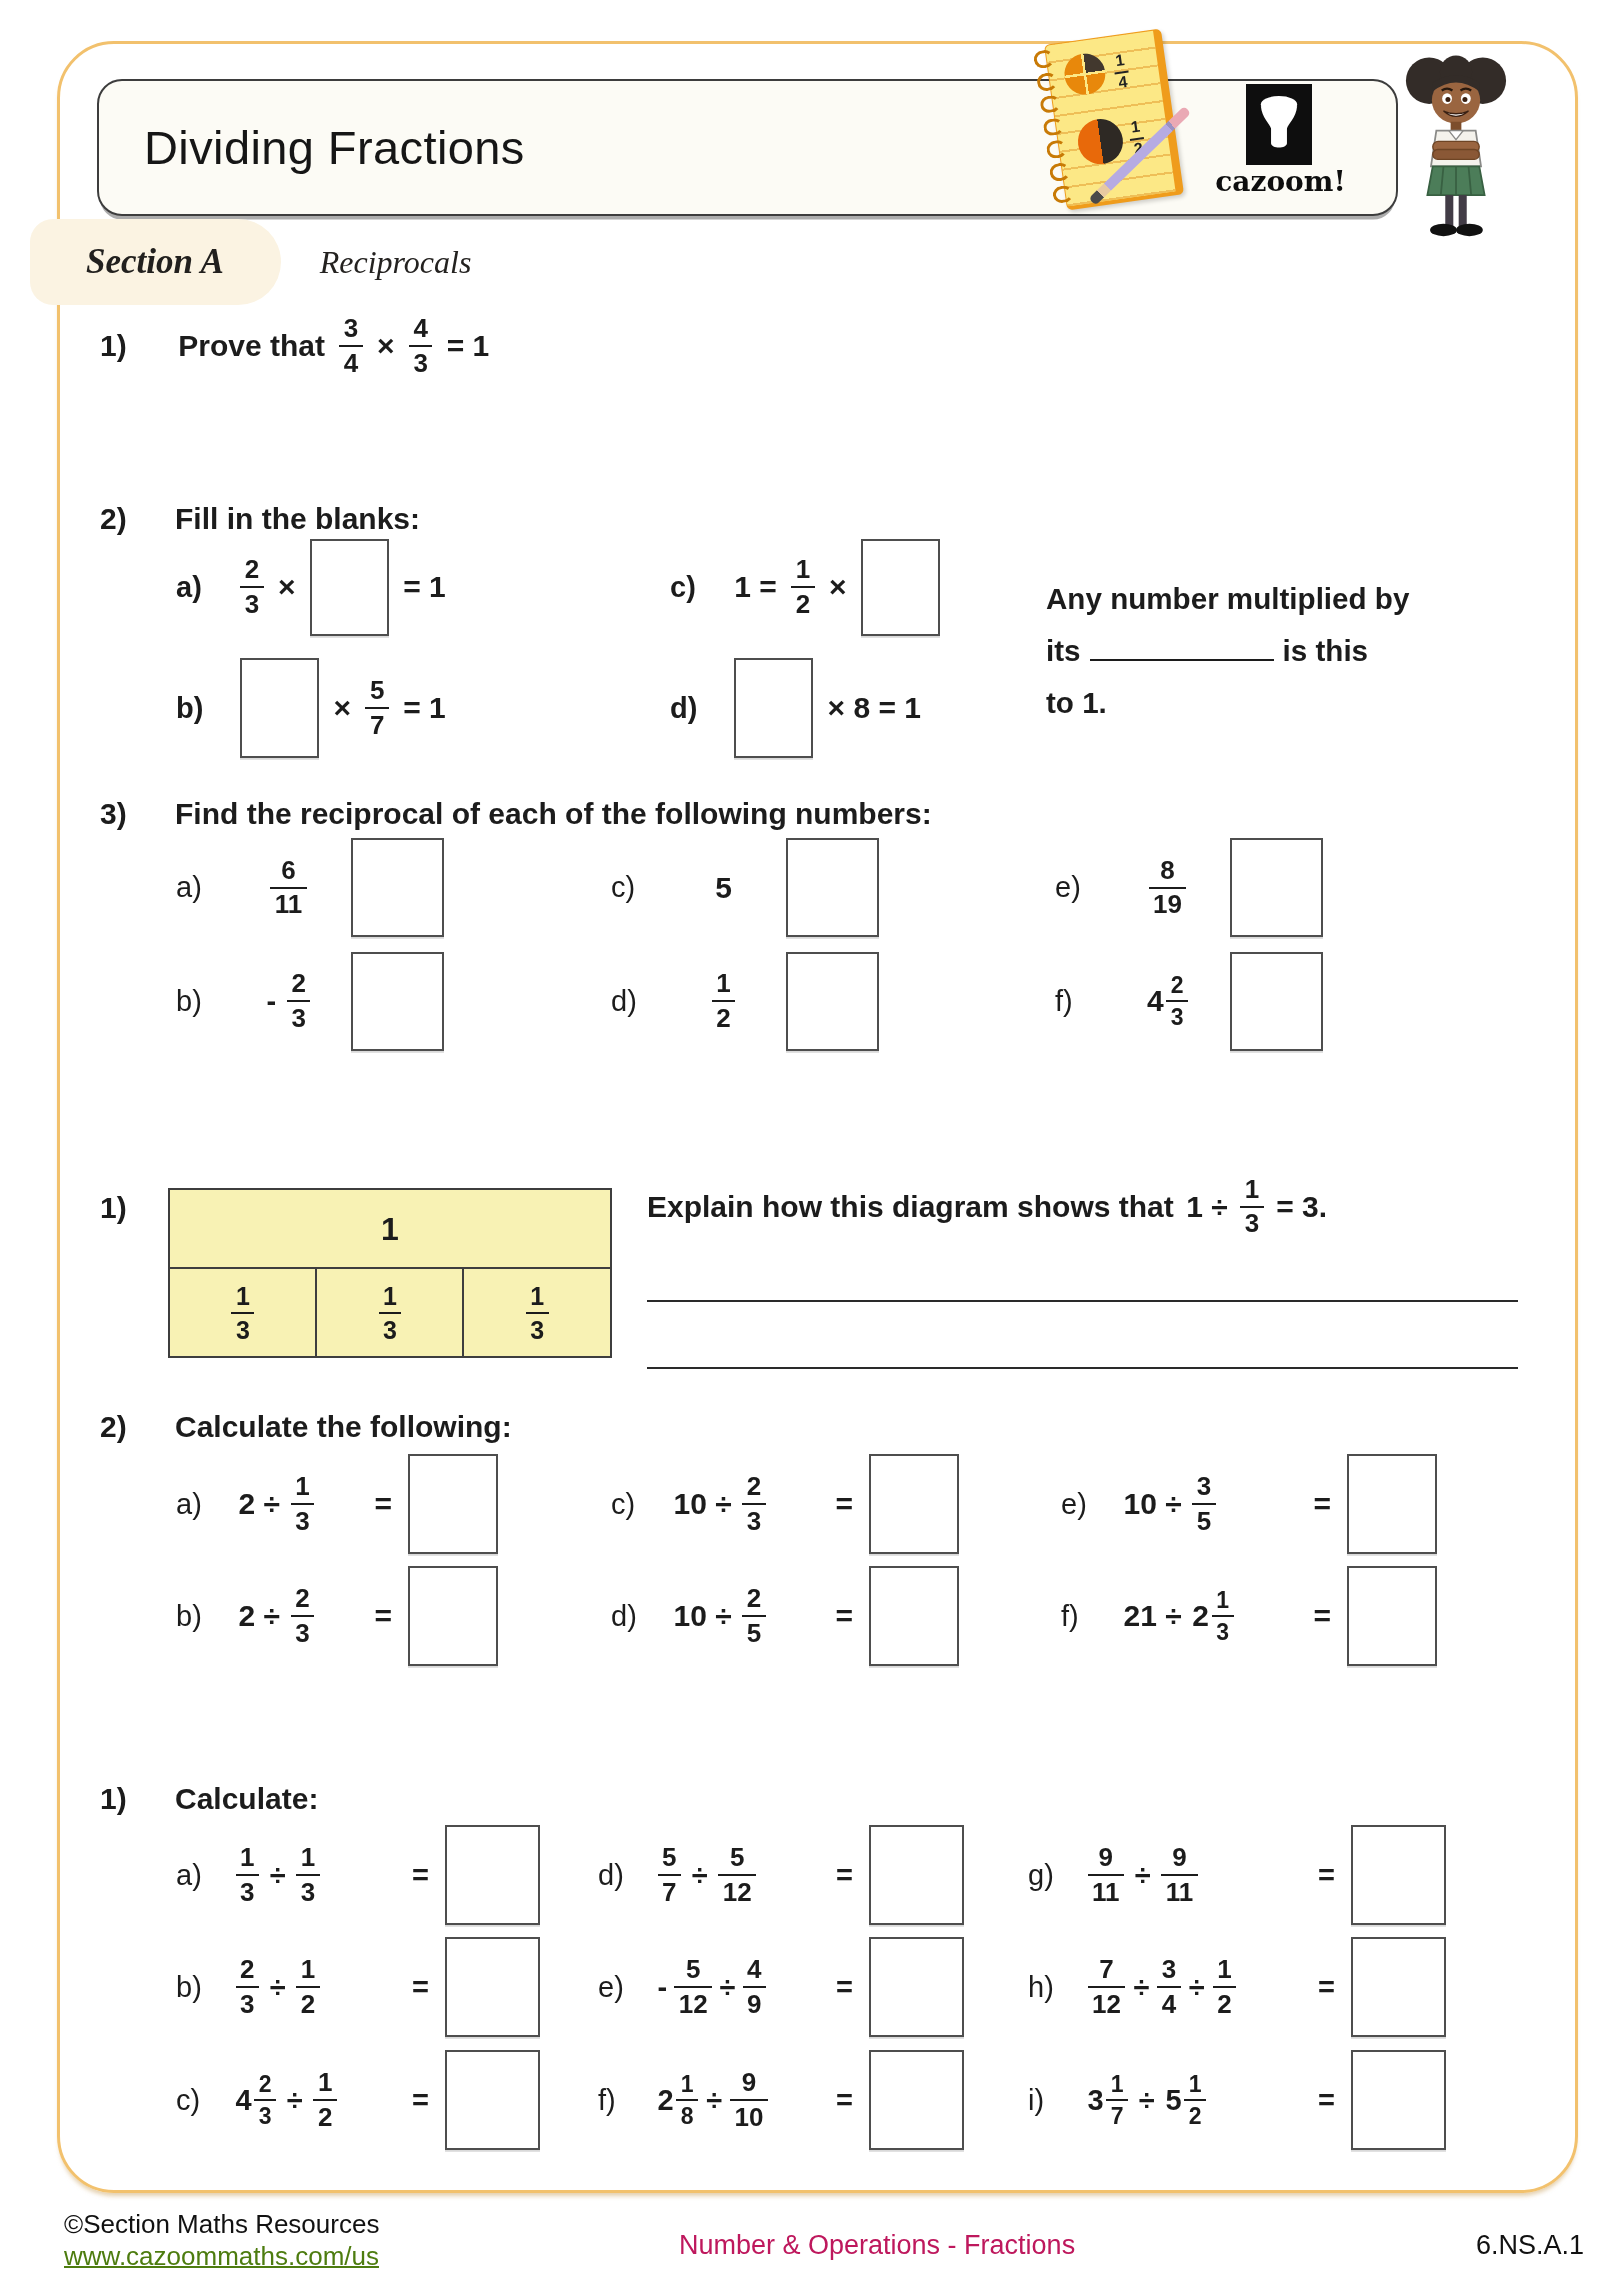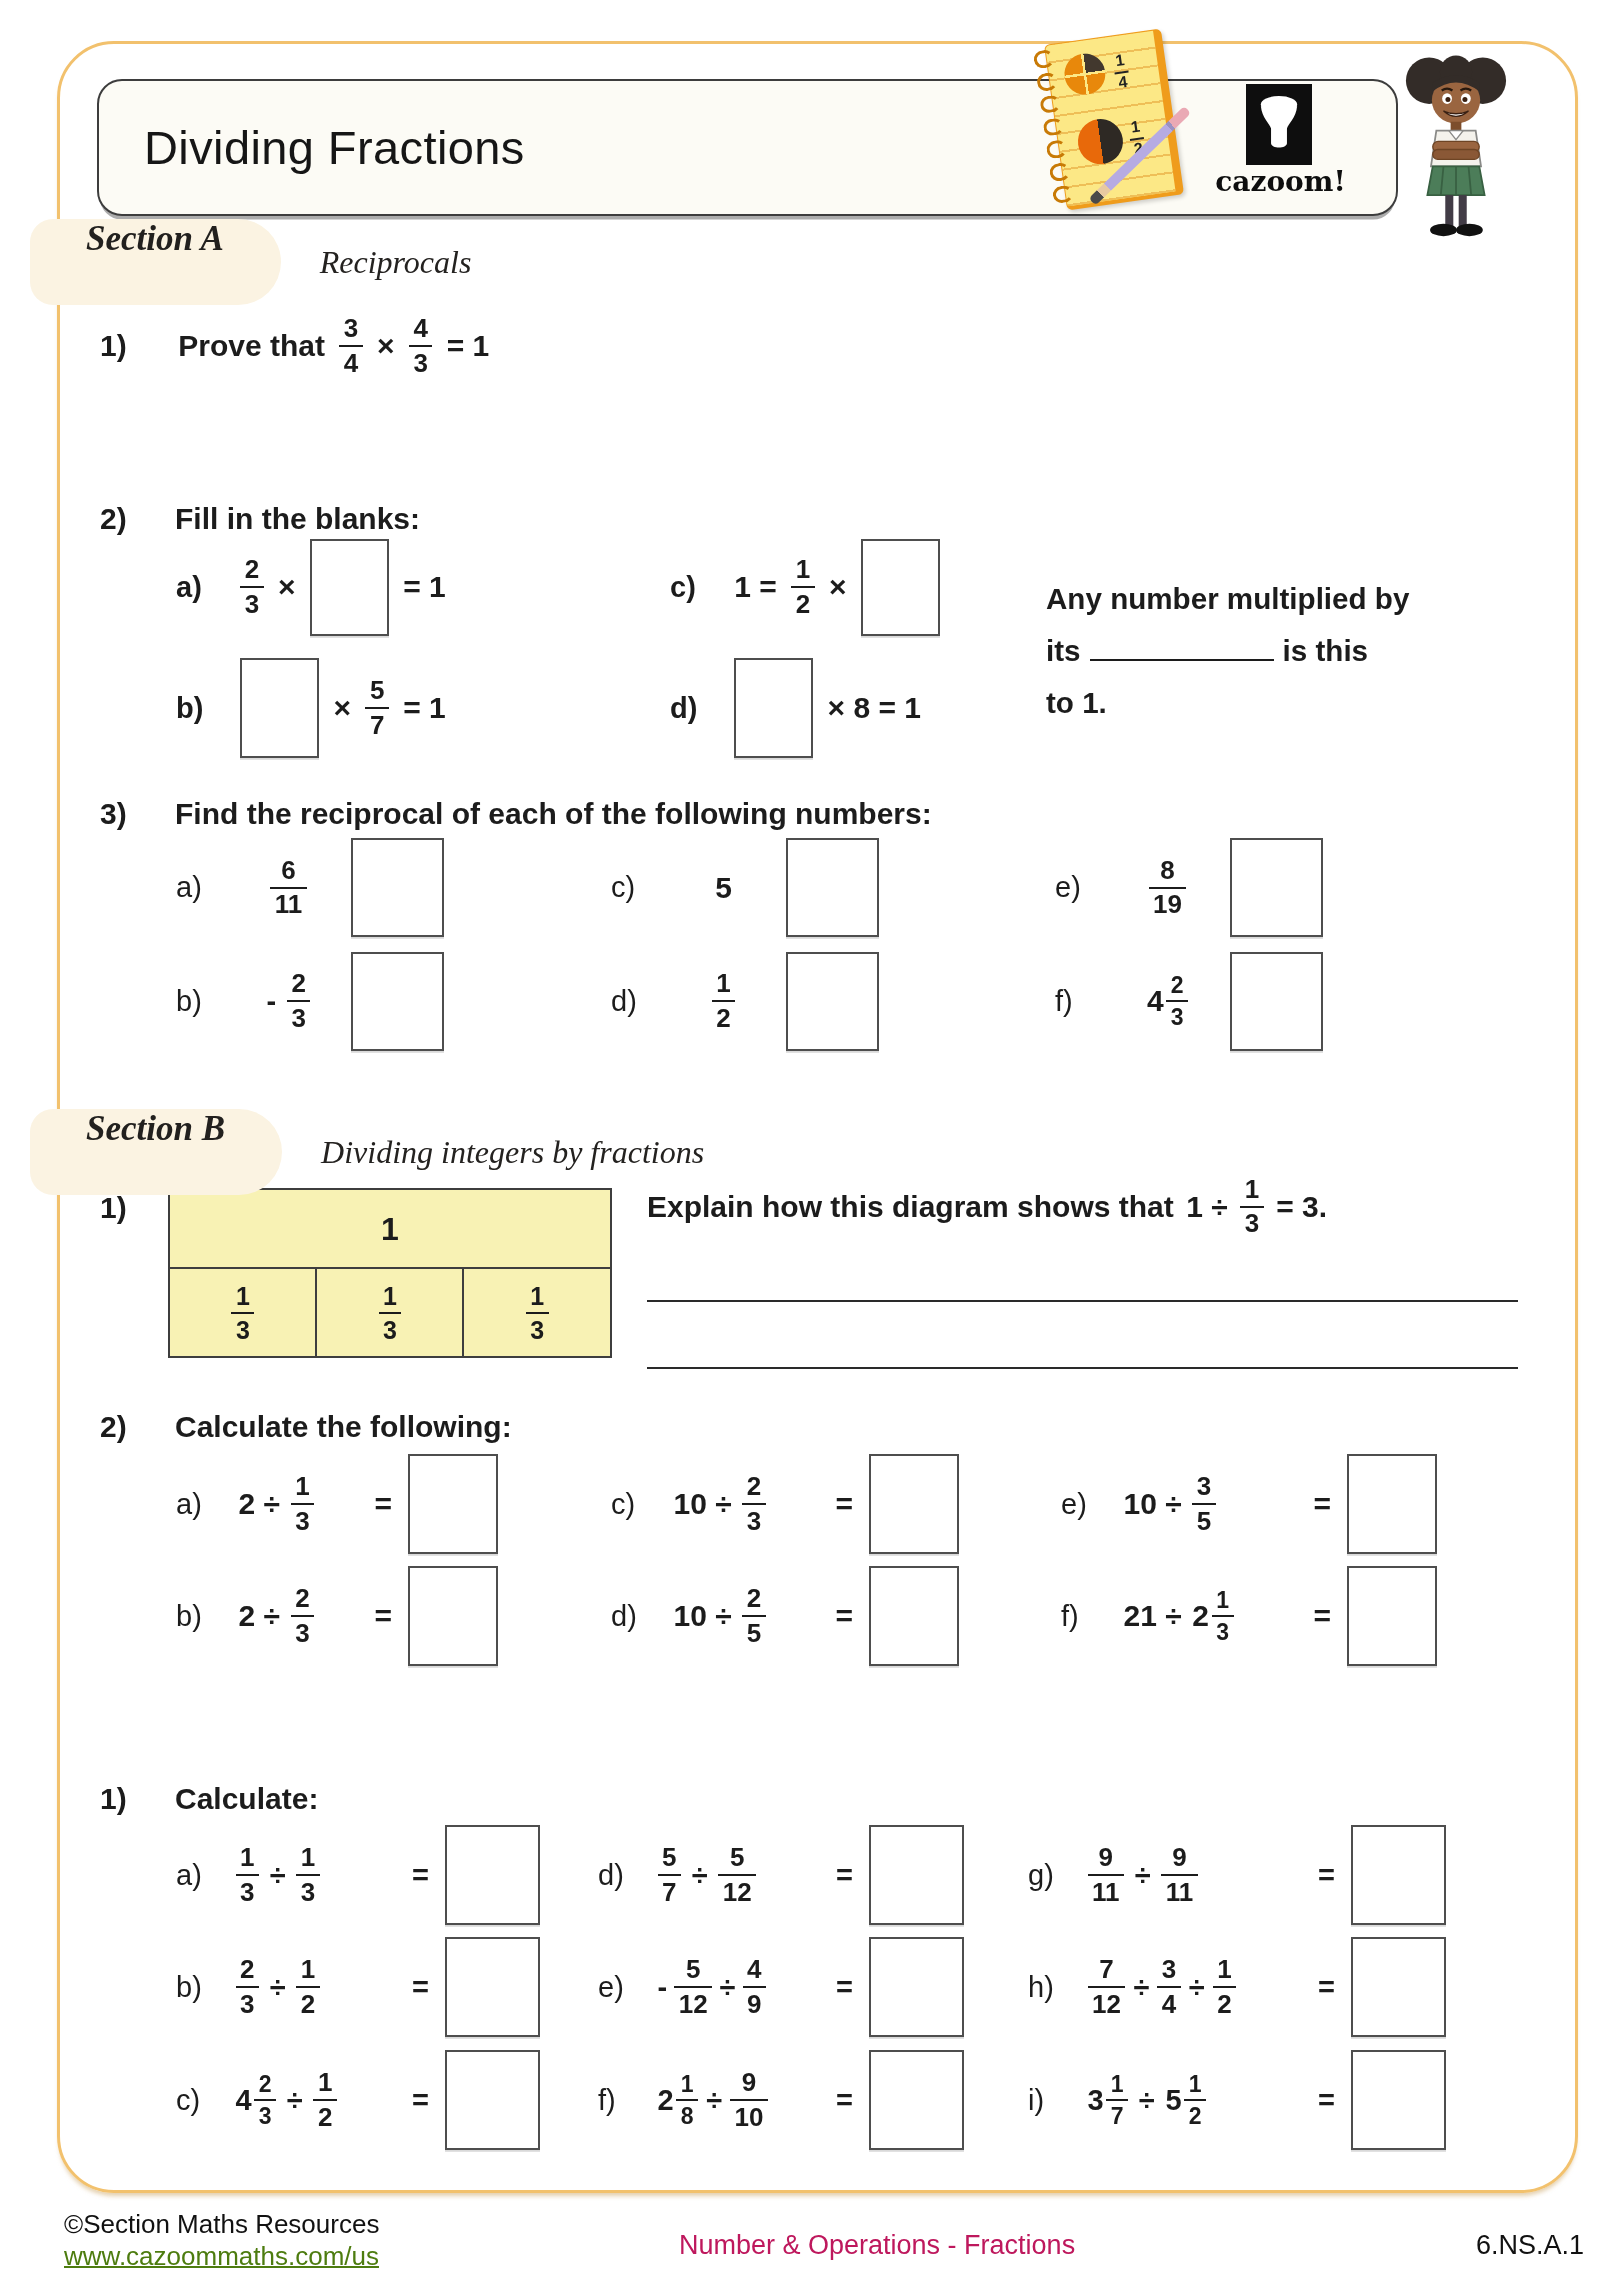--- a/index.html
+++ b/index.html
@@ -45,21 +45,21 @@
   .logo-box{position:absolute;left:1246px;top:84px;width:66px;height:81px;background:#0e0e0e;
     display:flex;align-items:center;justify-content:center;z-index:2;}
   .logo-text{position:absolute;left:1209px;top:165px;width:143px;text-align:center;z-index:2;
     font-family:"DejaVu Serif",serif;font-weight:bold;font-size:28px;color:#0e0e0e;}
 
   .character{position:absolute;left:1397px;top:52px;z-index:2;}
 
   
   .section-head{position:absolute;left:30px;display:flex;align-items:center;z-index:1;}
   .chip{background:#fbf3e2;border-radius:23px 43px 43px 23px;height:86px;
-    padding:0 57px 0 56px;display:flex;align-items:flex-start;}
+    padding:0 57px 0 56px;display:flex;align-items:center;}
   .chip-label{font-family:"Liberation Serif",serif;font-style:italic;font-weight:bold;
     font-size:35px;color:#22201e;white-space:nowrap;}
   .section-subtitle{font-family:"Liberation Serif",serif;font-style:italic;font-size:32px;
     margin-left:39px;color:#242220;white-space:nowrap;}
 
   
   .qhead{position:absolute;display:flex;gap:9px;font-size:30px;font-weight:bold;}
   .qhead .qnum{width:66px;flex:none;}
   .eqrow{position:absolute;display:flex;align-items:center;gap:14.3px;font-size:30px;font-weight:bold;}
   .qletter{width:50px;flex:none;font-size:29px;}
@@ -297,26 +297,20 @@
         <span>4</span>
         <span class="frac">
             <span class="num">2</span>
             <span class="den">3</span>
           </span>
       </span>
     </span>
     <span class="abox" style="width:93px;height:99px;"></span>
   </div>
 
-  <div class="section-head" style="top:1109px;">
-    <div class="chip">
-      <span class="chip-label">Section B</span>
-    </div>
-    <span class="section-subtitle">Dividing integers by fractions</span>
-  </div>
 
   <div class="qhead" style="left:100px;top:1191px;">
     <span class="qnum">1)</span>
   </div>
 
   <div class="diagram">
     <div class="diag-top">1</div>
     <div class="diag-row">
       <div class="diag-cell">
         <span class="frac" style="font-size:25px;">

